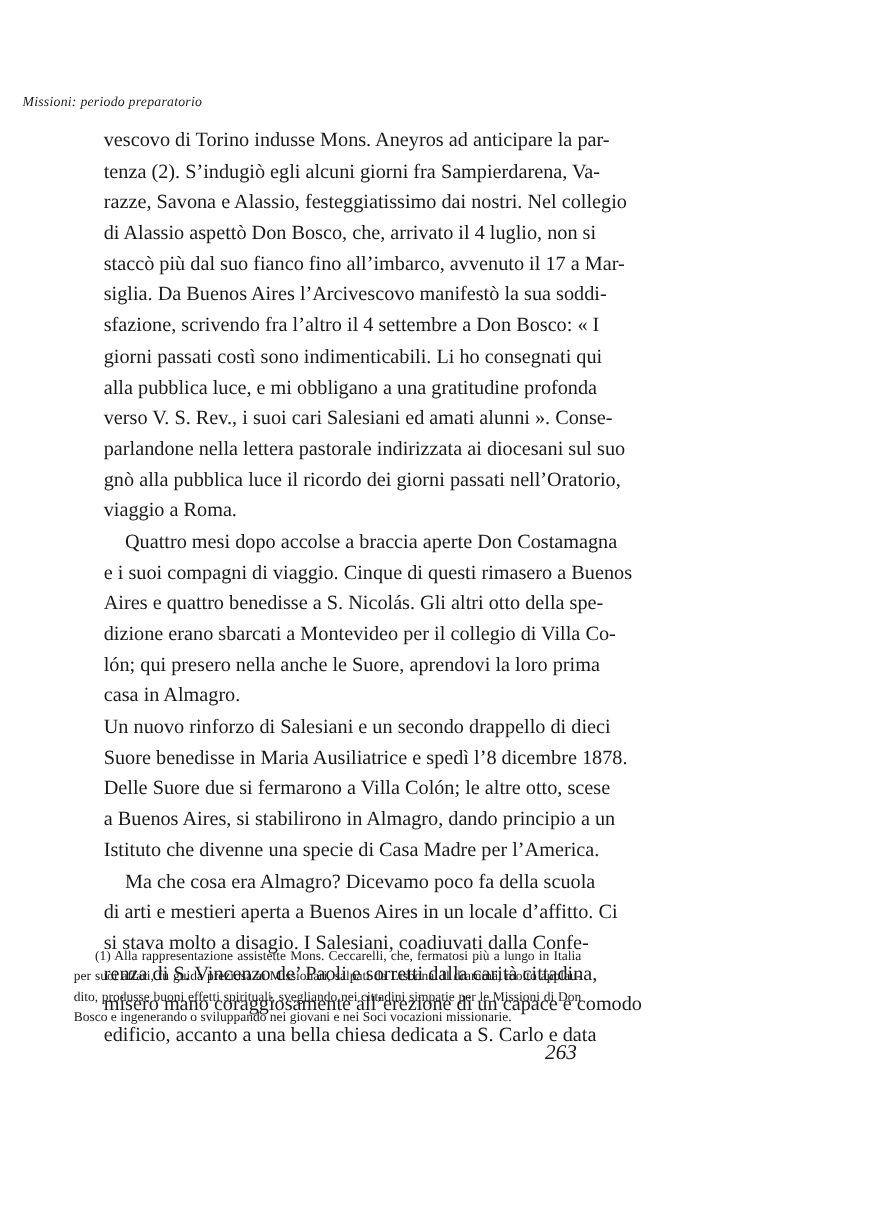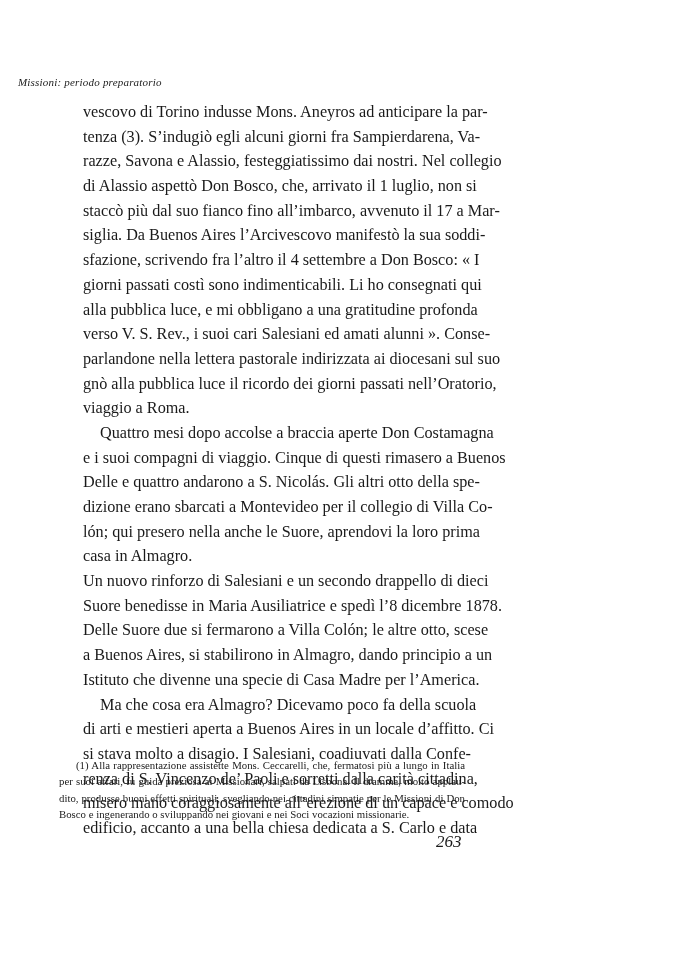--- a/index.html
+++ b/index.html
@@ -87,35 +87,35 @@
       font-size: 17px;
     }
   </style>
 </head>
 <body>
 
 <div class="running-head">Missioni: periodo preparatorio</div>
 
 <div class="main-text">
   <span class="line">vescovo di Torino indusse Mons. Aneyros ad anticipare la par-</span>
-  <span class="line">tenza (3). S’indugiò egli alcuni giorni fra Sampierdarena, Va-</span>
+  <span class="line">tenza (2). S’indugiò egli alcuni giorni fra Sampierdarena, Va-</span>
   <span class="line">razze, Savona e Alassio, festeggiatissimo dai nostri. Nel collegio</span>
-  <span class="line">di Alassio aspettò Don Bosco, che, arrivato il 1 luglio, non si</span>
+  <span class="line">di Alassio aspettò Don Bosco, che, arrivato il 4 luglio, non si</span>
   <span class="line">staccò più dal suo fianco fino all’imbarco, avvenuto il 17 a Mar-</span>
   <span class="line">siglia. Da Buenos Aires l’Arcivescovo manifestò la sua soddi-</span>
   <span class="line">sfazione, scrivendo fra l’altro il 4 settembre a Don Bosco: « I</span>
   <span class="line">giorni passati costì sono indimenticabili. Li ho consegnati qui</span>
   <span class="line">alla pubblica luce, e mi obbligano a una gratitudine profonda</span>
   <span class="line">verso V. S. Rev., i suoi cari Salesiani ed amati alunni ». Conse-</span>
   <span class="line">parlandone nella lettera pastorale indirizzata ai diocesani sul suo</span>
   <span class="line">gnò alla pubblica luce il ricordo dei giorni passati nell’Oratorio,</span>
   <span class="line last">viaggio a Roma.</span>
   <span class="line indent">Quattro mesi dopo accolse a braccia aperte Don Costamagna</span>
   <span class="line">e i suoi compagni di viaggio. Cinque di questi rimasero a Buenos</span>
-  <span class="line">Delle e quattro andarono a S. Nicolás. Gli altri otto della spe-</span>
+  <span class="line">Aires e quattro benedisse a S. Nicolás. Gli altri otto della spe-</span>
   <span class="line">dizione erano sbarcati a Montevideo per il collegio di Villa Co-</span>
   <span class="line">lón; qui presero nella anche le Suore, aprendovi la loro prima</span>
   <span class="line last">casa in Almagro.</span>
   <span class="line">Un nuovo rinforzo di Salesiani e un secondo drappello di dieci</span>
   <span class="line">Suore benedisse in Maria Ausiliatrice e spedì l’8 dicembre 1878.</span>
   <span class="line">Delle Suore due si fermarono a Villa Colón; le altre otto, scese</span>
   <span class="line">a Buenos Aires, si stabilirono in Almagro, dando principio a un</span>
   <span class="line last">Istituto che divenne una specie di Casa Madre per l’America.</span>
   <span class="line indent">Ma che cosa era Almagro? Dicevamo poco fa della scuola</span>
   <span class="line">di arti e mestieri aperta a Buenos Aires in un locale d’affitto. Ci</span>

